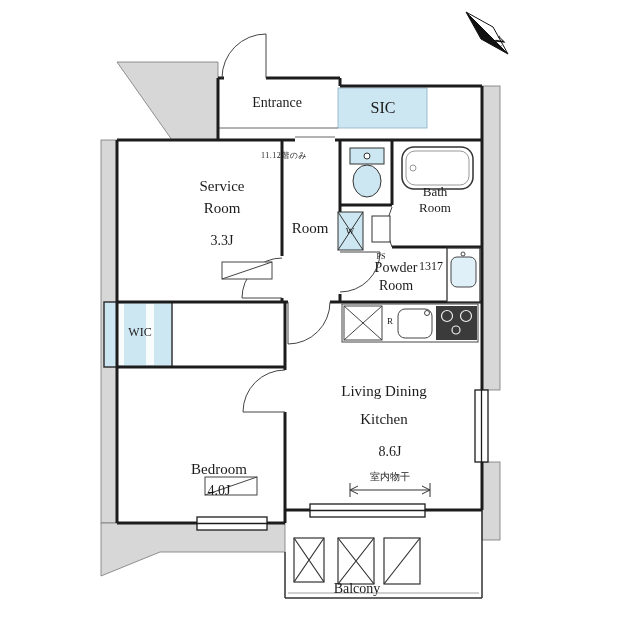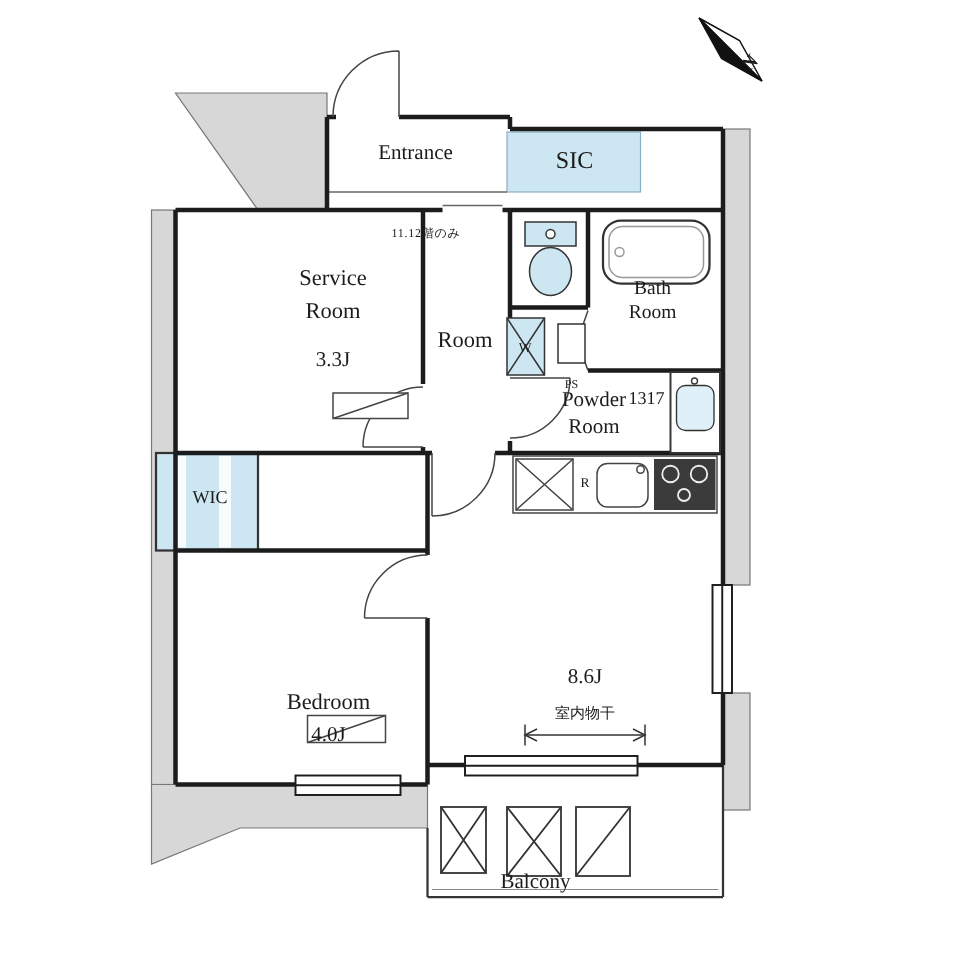--- a/index.html
+++ b/index.html
@@ -173,20 +173,21 @@
 <div class="lbl" style="left:431px;top:226px;font-size:12px;margin-top:40px;">1317</div>
 
 <div class="lbl wrap" style="left:396px;top:277px;font-size:14px;width:62px;line-height:1.3;">Powder Room</div>
 
 <div class="lbl" style="left:140px;top:332px;font-size:12px;">WIC</div>
 
 <div class="lbl" style="left:219px;top:438px;font-size:15px;margin-top:31px;">Bedroom</div>
 
 <div class="lbl" style="left:219px;top:491px;font-size:14px;text-align:center;">4.0J</div>
 
+<div class="lbl wrap" style="left:384px;top:406px;font-size:15px;width:102px;line-height:1.85;">Living Dining Kitchen</div>
 
 <div class="lbl" style="left:390px;top:452px;font-size:14px;">8.6J</div>
 
 <div class="lbl" style="left:390px;top:477px;font-size:10px;text-align:center;">室内物干</div>
 
 <div class="lbl" style="left:357px;top:589px;font-size:14px;">Balcony</div>
 
 <div class="lbl" style="left:350px;top:232px;font-size:9px;">W</div>
 
 <div class="lbl vert" style="left:381px;top:229px;font-size:8px;width:9px;">PS</div>

